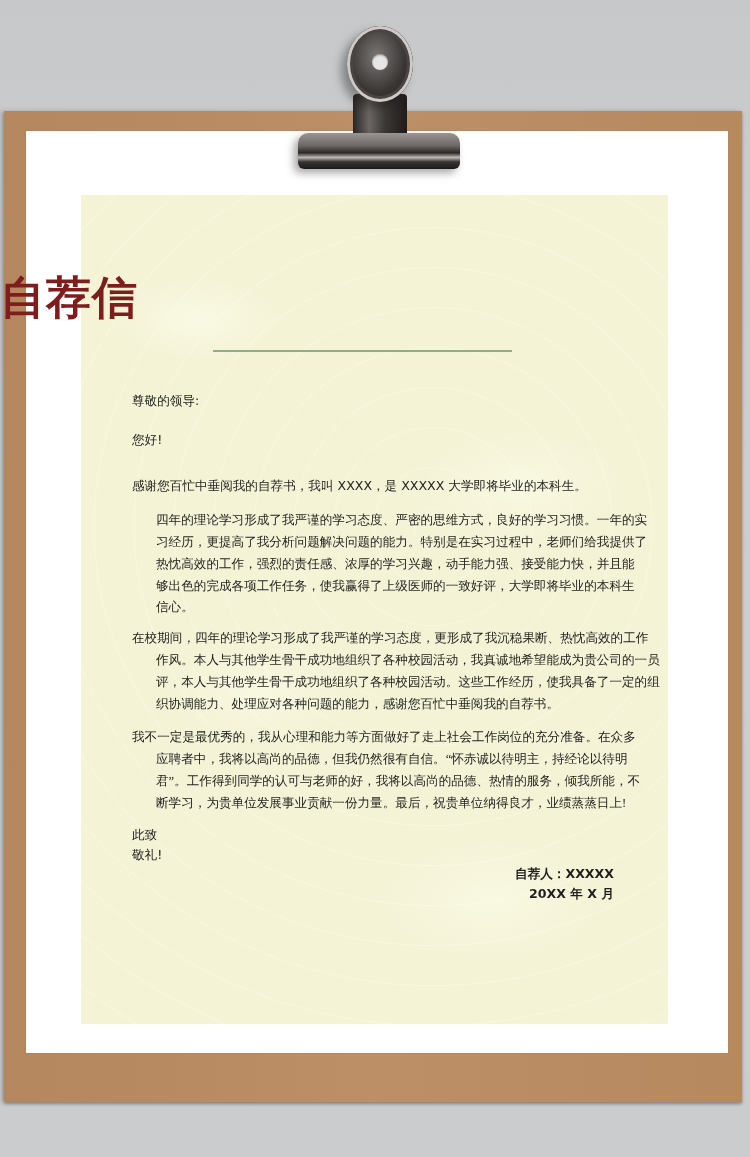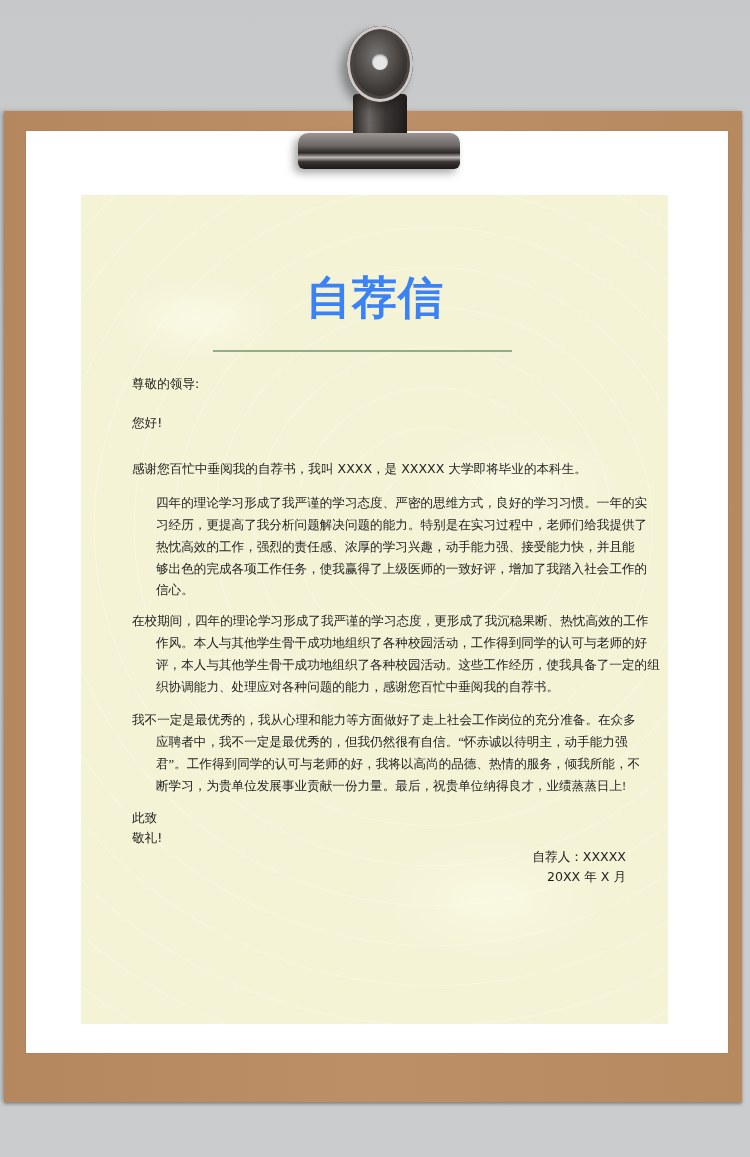--- a/index.html
+++ b/index.html
@@ -31,44 +31,45 @@
     background-image:
       radial-gradient(ellipse 120px 60px at 20% 15%, rgba(255,255,240,0.55), transparent 70%),
       radial-gradient(ellipse 150px 80px at 75% 35%, rgba(255,255,240,0.45), transparent 70%),
       radial-gradient(ellipse 130px 70px at 30% 60%, rgba(255,255,240,0.40), transparent 70%),
       radial-gradient(ellipse 160px 90px at 70% 85%, rgba(255,255,240,0.45), transparent 70%),
       repeating-radial-gradient(circle at 60% 40%, rgba(255,255,245,0.0) 0 18px, rgba(255,255,245,0.35) 19px, rgba(255,255,245,0.0) 20px 40px);
   }
   .title {
     position: absolute;
     left: 0; right: 0; top: 270px;
-    text-align: center;
+    text-align: left;
     font-family: "DejaVu Sans", "Liberation Sans", sans-serif;
     font-weight: bold;
     font-size: 45px;
     line-height: 56px;
-    color: #3b82f6;
+    color: #7f1d1d;
     letter-spacing: 1px;
   }
   .divider {
     position: absolute;
     left: 213px; top: 350px;
     width: 299px; height: 2px;
     background: #8fae86;
   }
   .line {
     position: absolute;
     font-size: 12.6px;
     line-height: 18px;
     color: #1e1e1e;
     white-space: nowrap;
+    margin-top: 17px;
   }
   .l-full { left: 132px; }
   .l-ind  { left: 156px; font-family: Liberation Serif, serif; }
-  .right  { text-align: left; right: 124px; }
+  .right  { text-align: left; right: 136px; font-weight: bold; }
 
   
   .clip-ring {
     position: absolute;
     left: 347px; top: 26px;
     width: 66px; height: 76px;
     border-radius: 50%;
     background: radial-gradient(ellipse at 45% 40%, #7a7674 0%, #3a3634 55%, #1f1c1b 100%);
     box-shadow: inset 0 0 0 3px #cfcac6, inset 0 0 0 6px #4a4543, -6px 6px 10px rgba(0,0,0,0.35);
   }
@@ -112,30 +113,30 @@
 <div class="title">自荐信</div>
 <div class="divider"></div>
 
 <div class="line l-full" style="top:375px">尊敬的领导:</div>
 <div class="line l-full" style="top:414px">您好!</div>
 <div class="line l-full" style="top:460px">感谢您百忙中垂阅我的自荐书，我叫 XXXX，是 XXXXX 大学即将毕业的本科生。</div>
 
 <div class="line l-ind" style="top:494px">四年的理论学习形成了我严谨的学习态度、严密的思维方式，良好的学习习惯。一年的实</div>
 <div class="line l-ind" style="top:516px">习经历，更提高了我分析问题解决问题的能力。特别是在实习过程中，老师们给我提供了</div>
 <div class="line l-ind" style="top:538px">热忱高效的工作，强烈的责任感、浓厚的学习兴趣，动手能力强、接受能力快，并且能</div>
-<div class="line l-ind" style="top:560px">够出色的完成各项工作任务，使我赢得了上级医师的一致好评，增加了我踏入社会工作的</div>
+<div class="line l-ind" style="top:560px">够出色的完成各项工作任务，使我赢得了上级医师的一致好评，大学即将毕业的本科生</div>
 <div class="line l-ind" style="top:581px">信心。</div>
 
 <div class="line l-full" style="top:612px">在校期间，四年的理论学习形成了我严谨的学习态度，更形成了我沉稳果断、热忱高效的工作</div>
-<div class="line l-ind" style="top:634px">作风。本人与其他学生骨干成功地组织了各种校园活动，工作得到同学的认可与老师的好</div>
+<div class="line l-ind" style="top:634px">作风。本人与其他学生骨干成功地组织了各种校园活动，我真诚地希望能成为贵公司的一员</div>
 <div class="line l-ind" style="top:656px">评，本人与其他学生骨干成功地组织了各种校园活动。这些工作经历，使我具备了一定的组</div>
 <div class="line l-ind" style="top:678px">织协调能力、处理应对各种问题的能力，感谢您百忙中垂阅我的自荐书。</div>
 
 <div class="line l-full" style="top:711px">我不一定是最优秀的，我从心理和能力等方面做好了走上社会工作岗位的充分准备。在众多</div>
-<div class="line l-ind" style="top:733px">应聘者中，我不一定是最优秀的，但我仍然很有自信。“怀赤诚以待明主，动手能力强</div>
+<div class="line l-ind" style="top:733px">应聘者中，我将以高尚的品德，但我仍然很有自信。“怀赤诚以待明主，持经论以待明</div>
 <div class="line l-ind" style="top:755px">君”。工作得到同学的认可与老师的好，我将以高尚的品德、热情的服务，倾我所能，不</div>
 <div class="line l-ind" style="top:777px">断学习，为贵单位发展事业贡献一份力量。最后，祝贵单位纳得良才，业绩蒸蒸日上!</div>
 
 <div class="line l-full" style="top:809px">此致</div>
 <div class="line l-full" style="top:829px">敬礼!</div>
 
 <div class="line right" style="top:848px">自荐人：XXXXX</div>
 <div class="line right" style="top:868px">20XX 年 X 月</div>
 
 </body></html>

